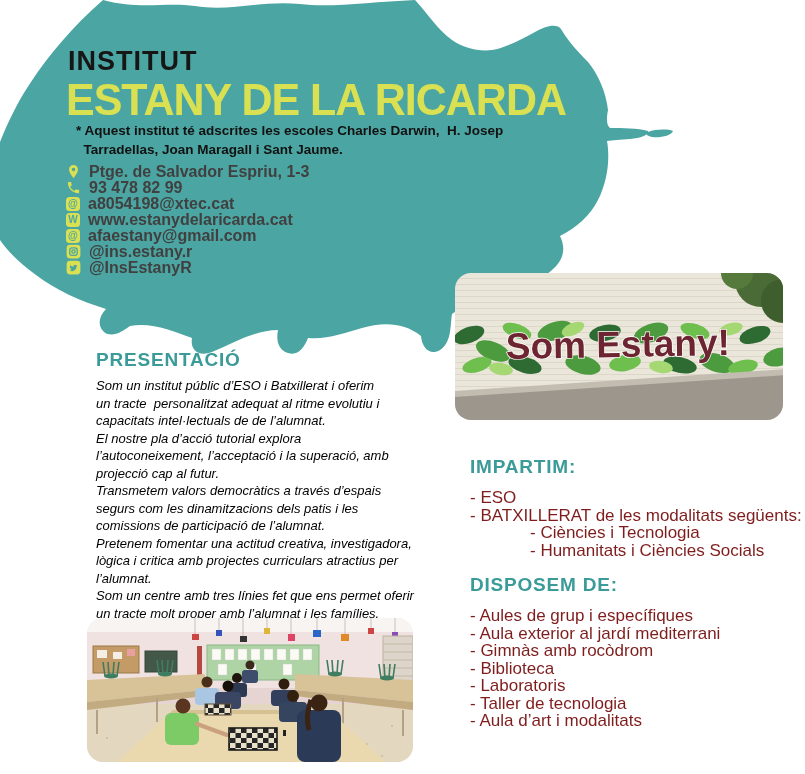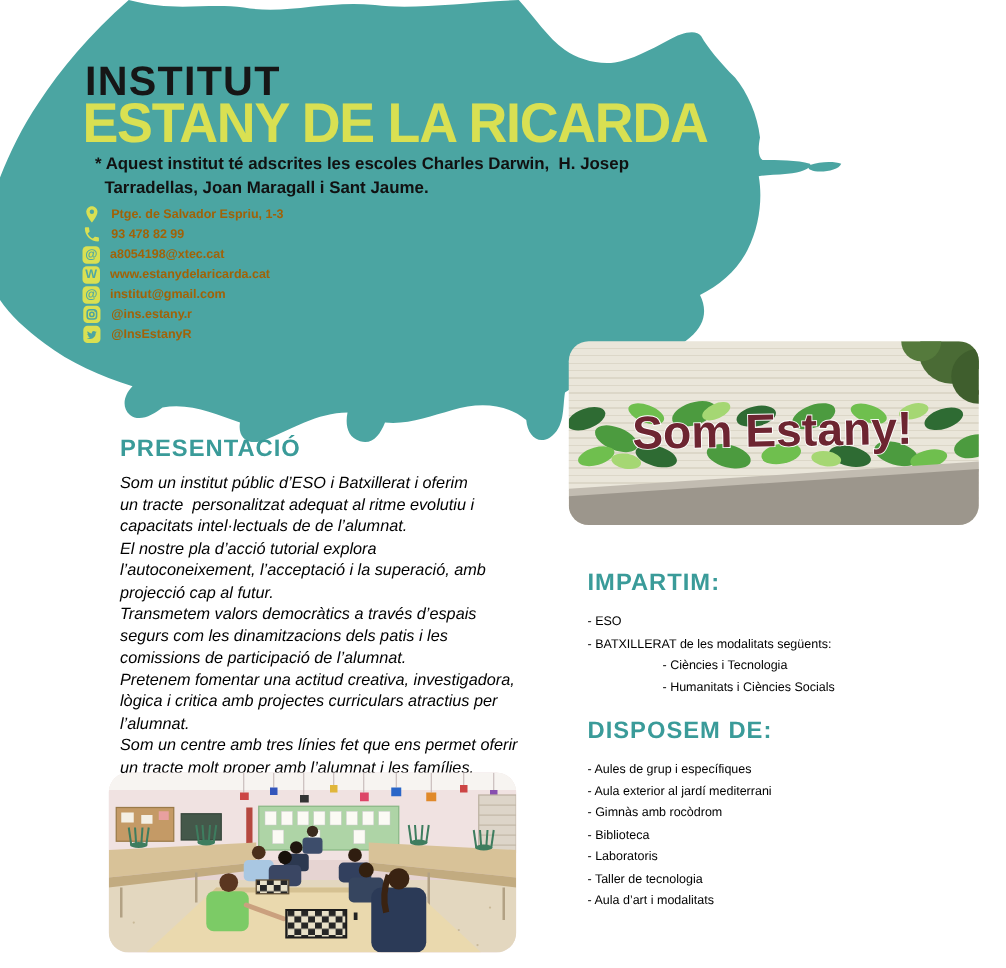--- a/index.html
+++ b/index.html
@@ -6,46 +6,46 @@
   html,body { background:#ffffff; }
   .page {
     position:relative; width:805px; height:774px; margin:0 auto;
     background:#ffffff; overflow:hidden;
     font-family:"Liberation Sans", sans-serif;
   }
   .blob-svg { position:absolute; left:0; top:0; z-index:0; pointer-events:none; }
   .layer { position:absolute; z-index:1; }
 
   
-  .kicker { left:68px; top:46px; font-size:33px; font-weight:800; letter-spacing:1px; color:#161616; }
+  .kicker { left:68px; top:46px; font-size:27px; font-weight:800; letter-spacing:1px; color:#161616; }
   .main-title { left:66px; top:74px; font-size:43px; font-weight:800; letter-spacing:-1px; color:#d9e052; white-space:nowrap; transform:scaleY(1.04); transform-origin:left top; }
   .note { left:76px; top:121px; font-size:13.5px; font-weight:700; color:#111111; line-height:19px; white-space:pre-wrap; }
 
   
   .contact { left:66px; top:165px; display:flex; flex-direction:column; gap:2.5px; }
   .contact-row { display:flex; align-items:center; gap:8px; height:13.5px; }
-  .contact-row .txt { color:#a16207; font-weight:700; font-size:10px; white-space:nowrap; }
+  .contact-row .txt { color:#404040; font-weight:700; font-size:16px; white-space:nowrap; }
   .badge {
     width:14px; height:14px; background:#d9e052; border-radius:3.5px;
     color:#4fa7a4; font-weight:800; font-size:10px; line-height:14px; text-align:center;
     flex:0 0 14px;
   }
   .isvg { width:15px; height:15px; flex:0 0 15px; display:block; }
 
   
   .sec-heading { font-size:19px; font-weight:800; letter-spacing:0.8px; color:#3a9b99; }
   .bodytext { font-size:13px; color:#000000; line-height:17.5px; white-space:pre-wrap;font-style:italic; }
   .presentacio { left:96px; top:349px; width:370px; }
   .presentacio .sec-heading { margin-bottom:6px; }
   .impartim { left:470px; top:456px; width:330px; }
   .impartim .sec-heading, .disposem .sec-heading { margin-bottom:11px; }
   .impartim .sub { padding-left:60px; }
   .disposem { left:470px; top:574px; width:330px; }
   ul.plain { list-style:none; }
-  ul.plain li { font-size:10px; color:#000000; line-height:17.5px; white-space:nowrap; }
+  ul.plain li { font-size:17px; color:#7f1d1d; line-height:17.5px; white-space:nowrap; }
 
   
   .photo { position:absolute; overflow:hidden; border-radius:16px; z-index:1; }
   .photo svg { display:block; }
   .mural { left:455px; top:273px; width:328px; height:147px;
            background:repeating-linear-gradient(#eae6da 0 5px, #dcd7c8 5px 6px); }
   .classroom { left:87px; top:618px; width:326px; height:144px; background:#efe4e2; }
 </style>
 </head>
 <body>
@@ -114,21 +114,21 @@
     <div class="contact-row">
       <span class="badge">@</span>
       <span class="txt">a8054198@xtec.cat</span>
     </div>
     <div class="contact-row">
       <span class="badge">W</span>
       <span class="txt">www.estanydelaricarda.cat</span>
     </div>
     <div class="contact-row">
       <span class="badge">@</span>
-      <span class="txt">institut@gmail.com</span>
+      <span class="txt">afaestany@gmail.com</span>
     </div>
     <div class="contact-row">
       <svg class="isvg" viewBox="0 0 24 24">
         <rect x="1" y="1" width="22" height="22" rx="5.5" fill="#d9e052"></rect>
         <rect x="6" y="6" width="12" height="12" rx="3.6" fill="none" stroke="#4ba5a2" stroke-width="2"></rect>
         <circle cx="12" cy="12" r="2.7" fill="none" stroke="#4ba5a2" stroke-width="2"></circle>
         <circle cx="16.3" cy="7.7" r="1.2" fill="#4ba5a2"></circle>
       </svg>
       <span class="txt">@ins.estany.r</span>
     </div>

